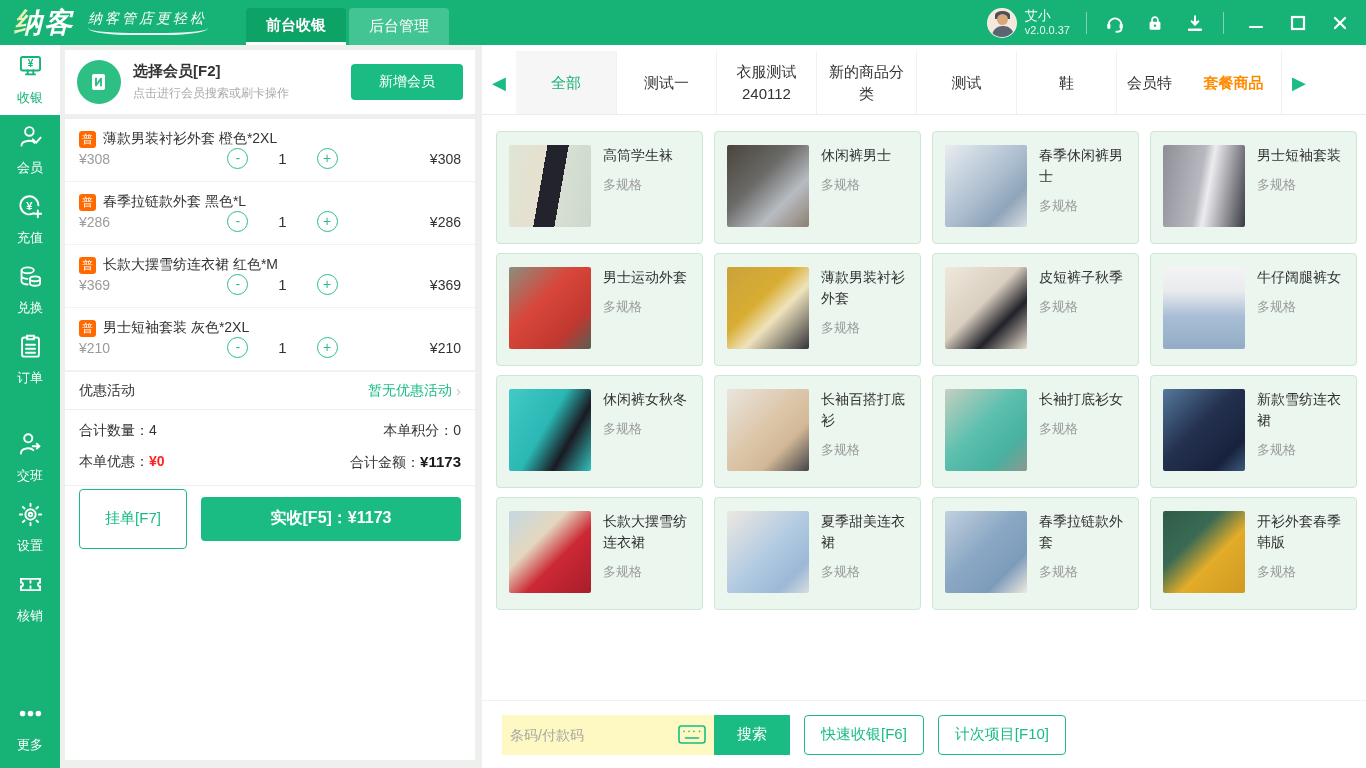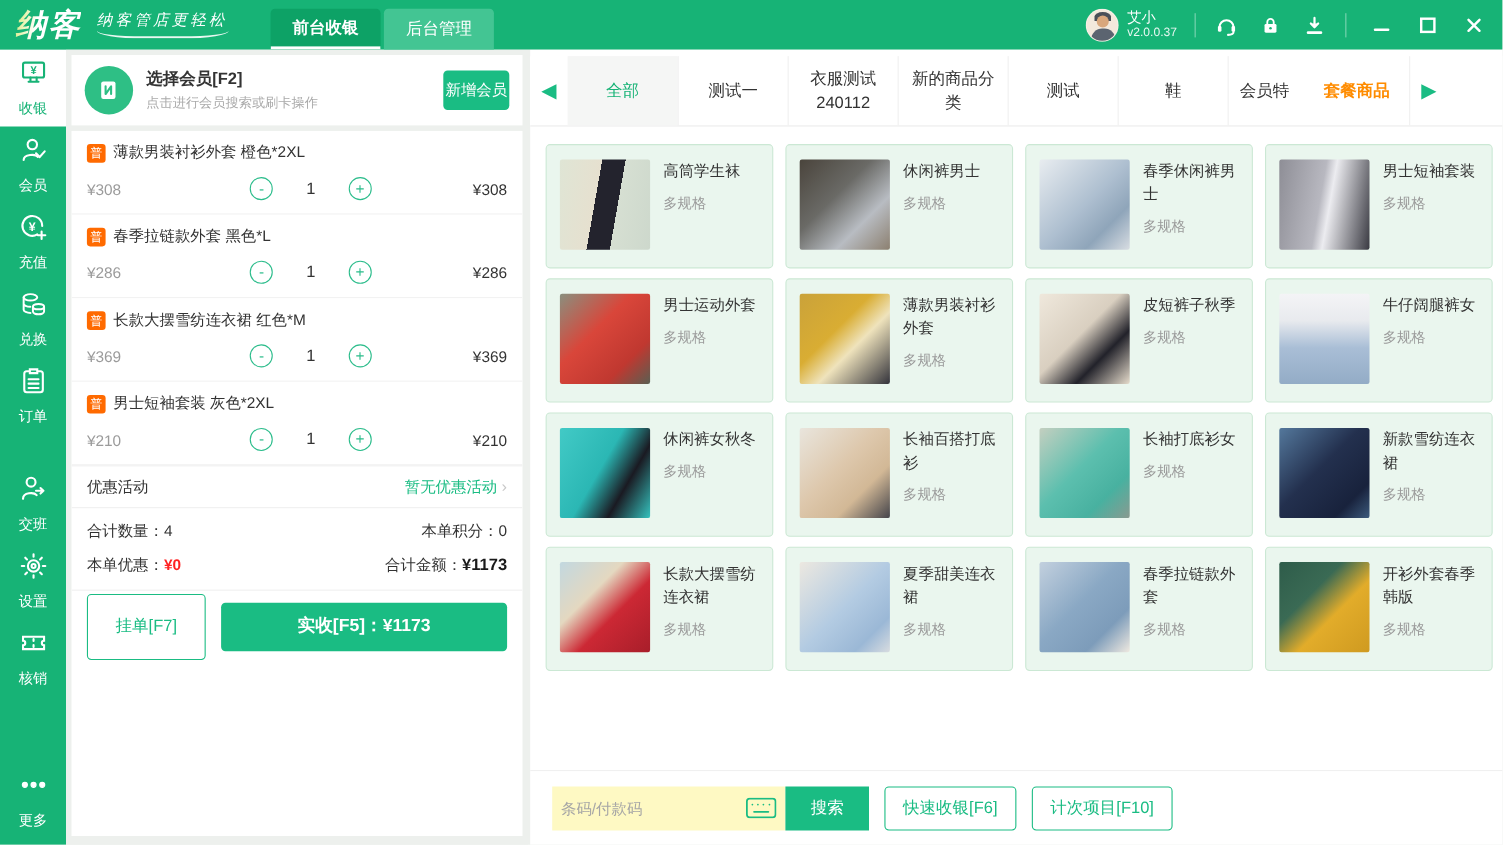--- a/index.html
+++ b/index.html
@@ -40,29 +40,29 @@
   .side-gap { height:28px; }
   .side-more { margin-top:auto; margin-bottom:6px; }
 
   
   .left-panel { position:absolute; left:60px; top:45px; width:420px; height:723px; background:#edf0ed; display:flex; flex-direction:column; padding:5px 5px 8px 5px; gap:5px; }
   .member-card { background:#fff; height:64px; display:flex; align-items:center; padding:0 12px; flex:0 0 auto; }
   .member-ic { width:44px; height:44px; border-radius:50%; background:#2ebf85; display:flex; align-items:center; justify-content:center; }
   .member-texts { margin-left:12px; }
   .member-title { font-size:15px; font-weight:bold; color:#333; }
   .member-sub { font-size:12px; color:#aaa; margin-top:4px; }
-  .add-member-btn { margin-left:auto; background:#1abc83; color:#fff; border:none; font-size:14px; padding:9px 2px; border-radius:4px; cursor:pointer; font-family:inherit; }
+  .add-member-btn { margin-left:auto; background:#1abc83; color:#fff; border:none; font-size:14px; padding:9px 28px; border-radius:4px; cursor:pointer; font-family:inherit; }
 
   .cart-card { background:#fff; flex:1 1 auto; display:flex; flex-direction:column; overflow:hidden; }
   .cart-items { flex:0 0 auto; }
   .cart-item { padding:11px 14px 12px 14px; border-bottom:1px solid #f2f2f2; }
   .ci-name-row { display:flex; align-items:center; gap:7px; }
   .badge { background:#ff6a00; color:#fff; font-size:11px; width:17px; height:17px; border-radius:3px; display:flex; align-items:center; justify-content:center; flex:0 0 auto; }
   .ci-name { font-size:14px; color:#333; }
-  .ci-ctrl-row { display:flex; align-items:center; margin-top:13px; }
+  .ci-ctrl-row { display:flex; align-items:center; }
   .ci-price { flex:0 0 95px; font-size:14px; color:#9b9b9b; }
   .qty-group { flex:1 1 auto; display:flex; align-items:center; justify-content:center; gap:30px; }
   .qty-btn { width:21px; height:21px; border-radius:50%; border:1px solid #2dbd8c; color:#2dbd8c; background:#fff; font-size:14px; line-height:17px; cursor:pointer; font-family:inherit; }
   .qty-val { font-size:15px; color:#333; }
   .ci-total { flex:0 0 70px; text-align:right; font-size:14px; color:#333; }
 
   .clear-zone { flex:1 1 auto; position:relative; }
   .clear-btn { position:absolute; left:10px; bottom:14px; width:55px; height:55px; border-radius:50%; background:#f0a41f; color:#fff; border:none; font-size:16px; cursor:pointer; box-shadow:0 3px 6px rgba(240,164,31,.45); font-family:inherit; }
   .promo-row { flex:0 0 38px; border-top:1px solid #f0f0f0; display:flex; align-items:center; padding:0 14px; }
   .promo-label { font-size:14px; color:#333; }

